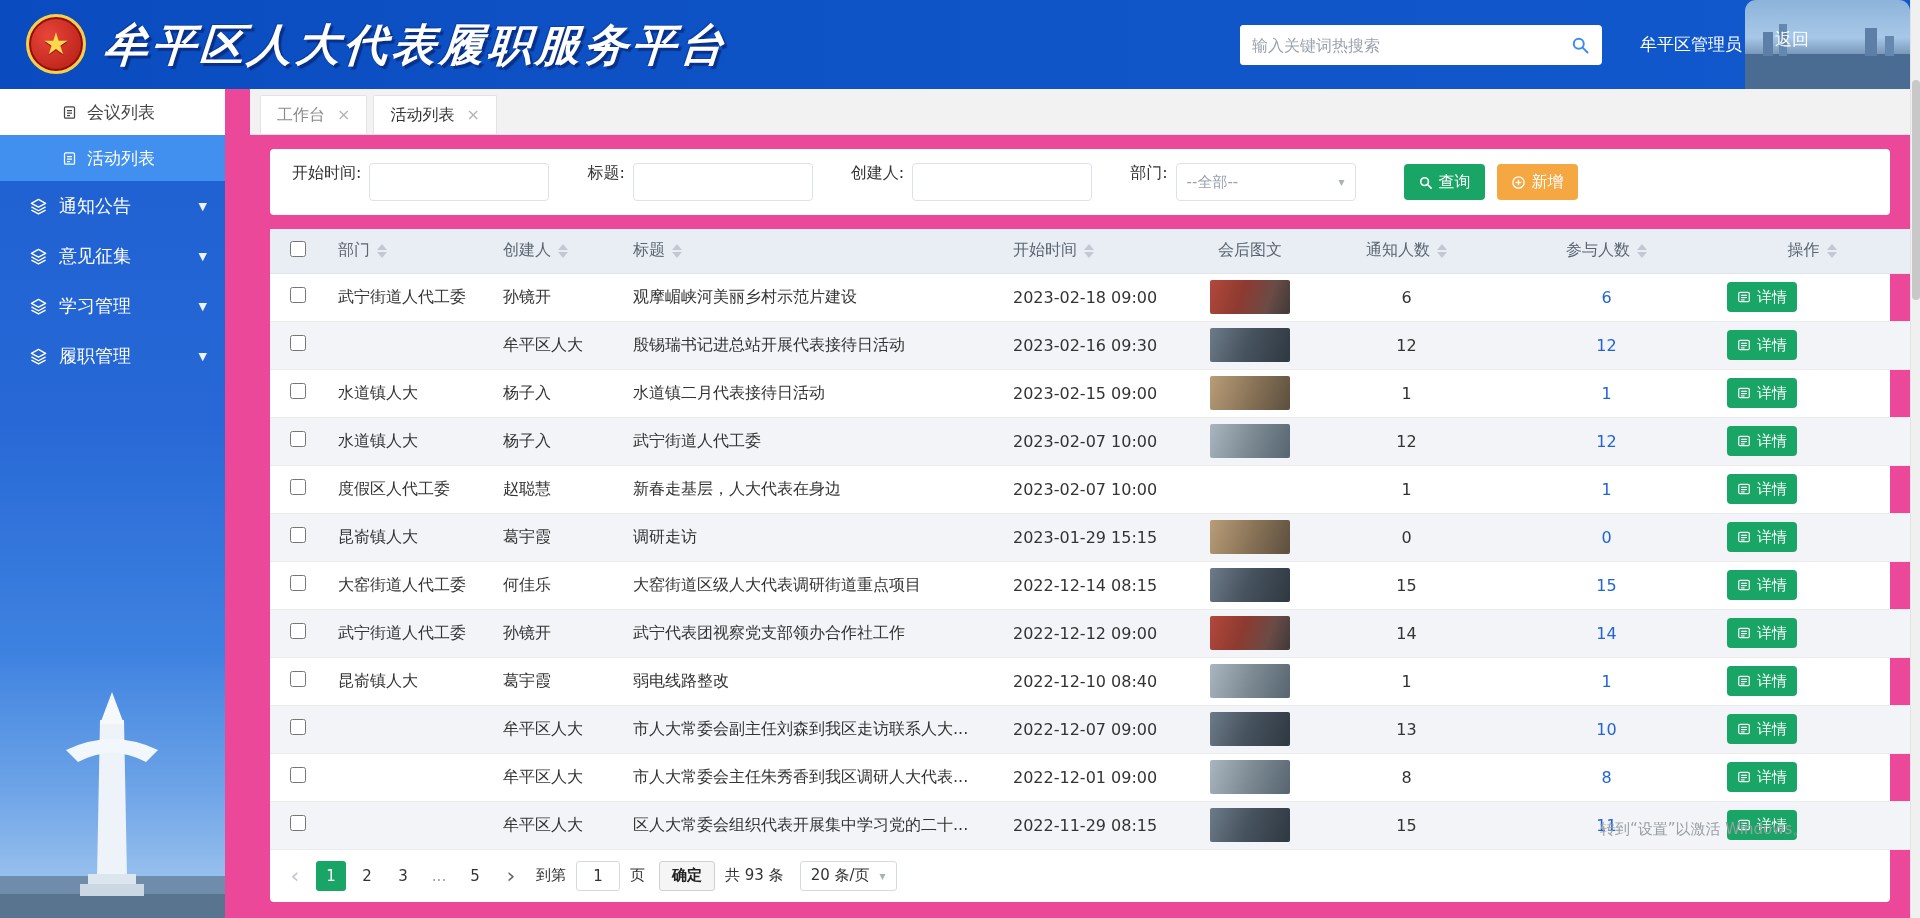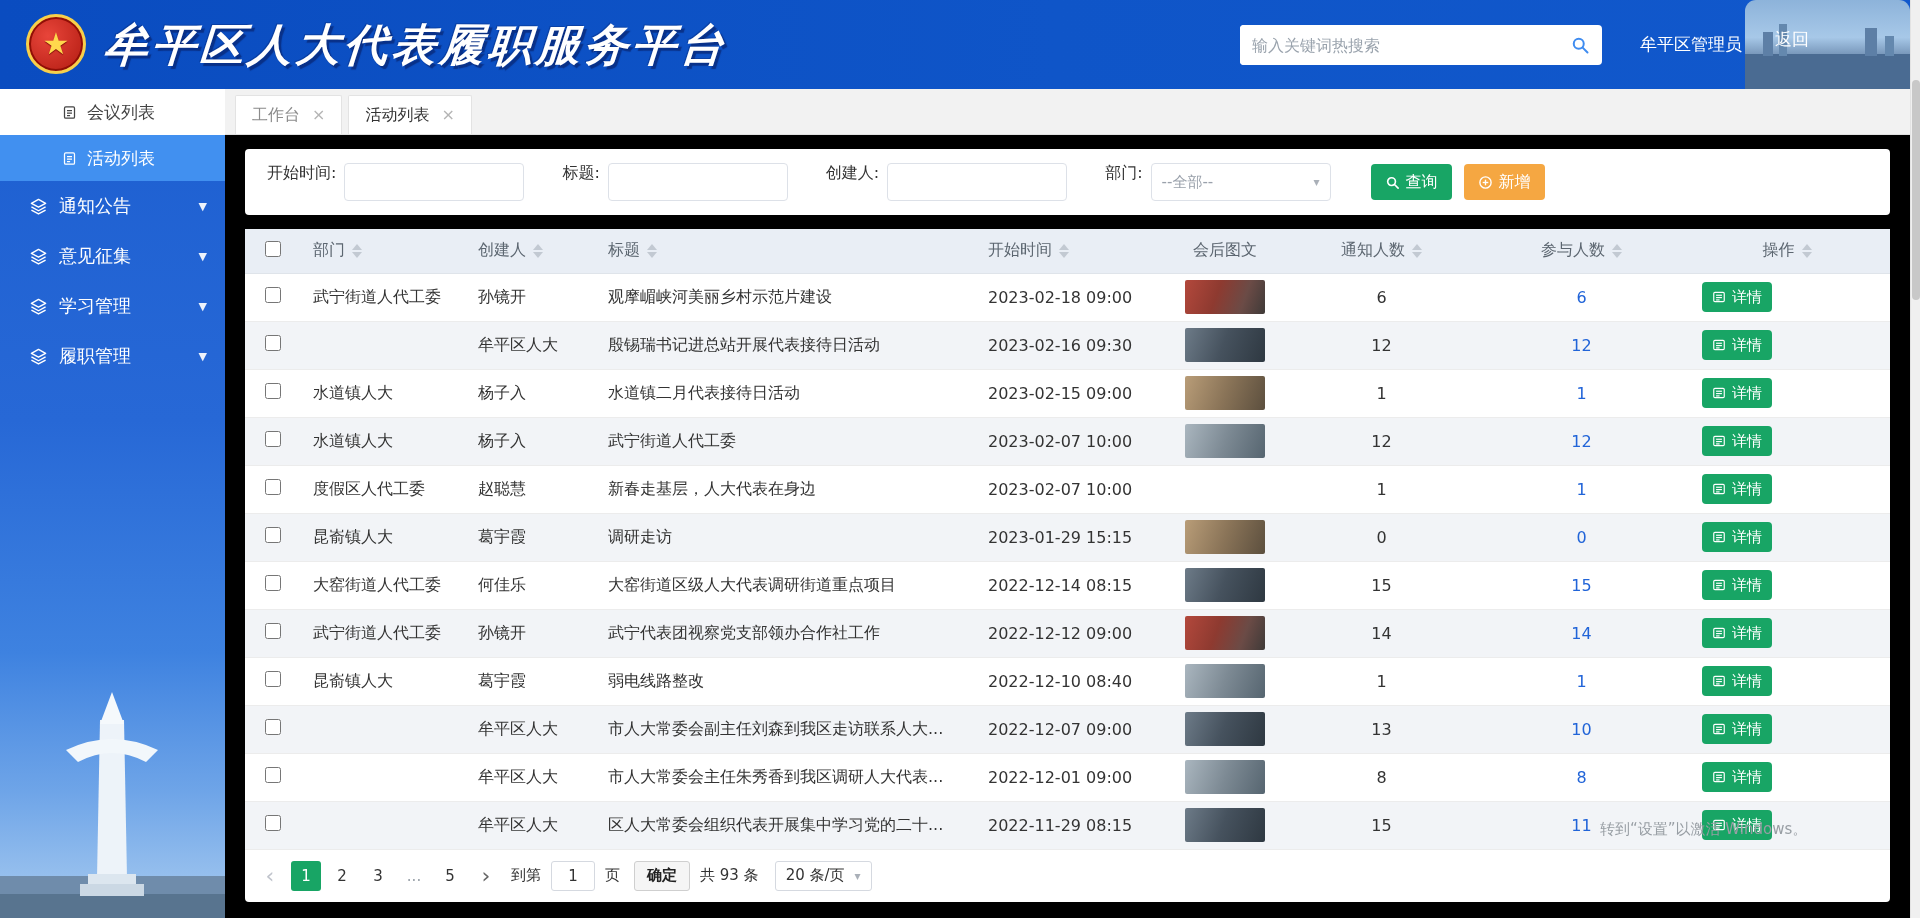--- a/index.html
+++ b/index.html
@@ -42,21 +42,21 @@
   .s-label { flex:1; white-space:nowrap; }
   .s-caret { font-size:11px; color:rgba(255,255,255,.92); }
   .side-sub { height:46px; display:flex; align-items:center; padding:0 18px 0 62px; font-size:17px;
     color:#444; background:#ffffff; cursor:pointer; }
   .side-sub.active { background:#4190f0; color:#fff; }
   .sub-icon { display:flex; align-items:center; margin-right:10px; }
   .sub-label { white-space:nowrap; }
   .monument { position:absolute; bottom:0; left:0; width:225px; height:240px; }
 
   
-  .main { position:absolute; left:225px; top:89px; width:1685px; height:829px; background:#000000; }
+  .main { position:absolute; left:225px; top:89px; width:1685px; height:829px; background:#ec4899;padding-left:25px; }
 
   .tabbar { height:46px; background:#f2f2f2; border-bottom:1px solid #e0e0e0; display:flex;
     align-items:flex-end; padding-left:10px; gap:6px; }
   .tab { height:39px; background:#fff; border:1px solid #e3e3e3; border-bottom:none; display:flex;
     align-items:center; padding:0 16px; font-size:16px; color:#8b8b8b; cursor:pointer;
     border-radius:2px 2px 0 0; }
   .tab.active { color:#333; }
   .tab-close { margin-left:12px; color:#b5b5b5; font-size:16px; line-height:1; cursor:pointer; }
 
   .filter-card { margin:14px 20px 0; height:66px; background:#fff; border-radius:4px; display:flex;
@@ -64,21 +64,21 @@
   .filter-item { display:flex; align-items:flex-start; margin-right:38px; }
   .filter-item label { font-size:16px; color:#333; margin-right:8px; white-space:nowrap; }
   .f-input { width:180px; height:38px; border:1px solid #dde1e8; border-radius:4px; padding:0 10px;
     font-size:15px; color:#333; outline:none; font-family:inherit; }
   .f-select { width:180px; height:38px; border:1px solid #dde1e8; border-radius:4px; background:#fff;
     display:flex; align-items:center; justify-content:space-between; padding:0 10px; cursor:pointer; }
   .sel-val { font-size:15px; color:#9aa1ab; }
   .sel-caret { color:#aab0b8; font-size:12px; }
   .btn { height:36px; border:none; border-radius:4px; color:#fff; font-size:16px; display:inline-flex;
     align-items:center; gap:6px; padding:0 14px; cursor:pointer; font-family:inherit; }
-  .btn-query { background:#18a565; margin-left:2px; }
+  .btn-query { background:#18a565; margin-left:10px; }
   .btn-add { background:#f5a742; margin-left:12px; }
 
   
   .table-card { margin:14px 20px 0; background:#fff; border-radius:4px; }
   table { width:100%; border-collapse:collapse; table-layout:fixed; }
   thead th { background:#e9eef5; height:44px; font-size:16px; font-weight:normal; color:#5c6670;
     padding:0 12px; border-bottom:1px solid #dfe4ea; }
   .th-inner { display:flex; align-items:center; }
   th.c-center .th-inner { justify-content:center; }
   .sorters { display:inline-flex; flex-direction:column; margin-left:7px; cursor:pointer; }

